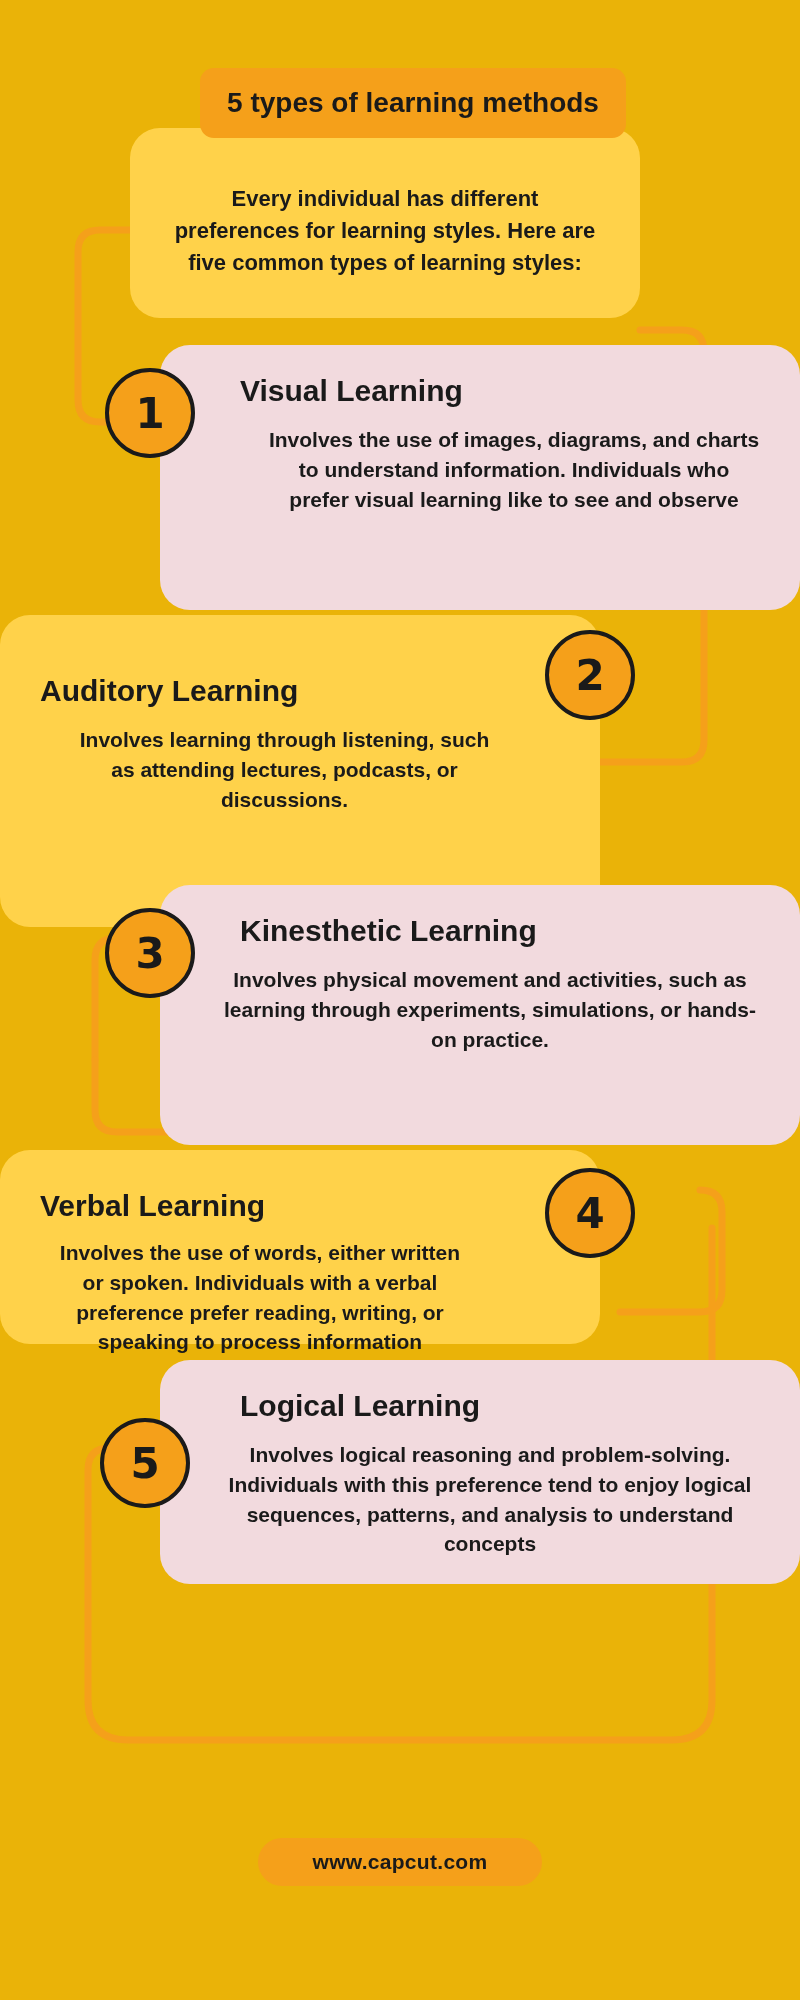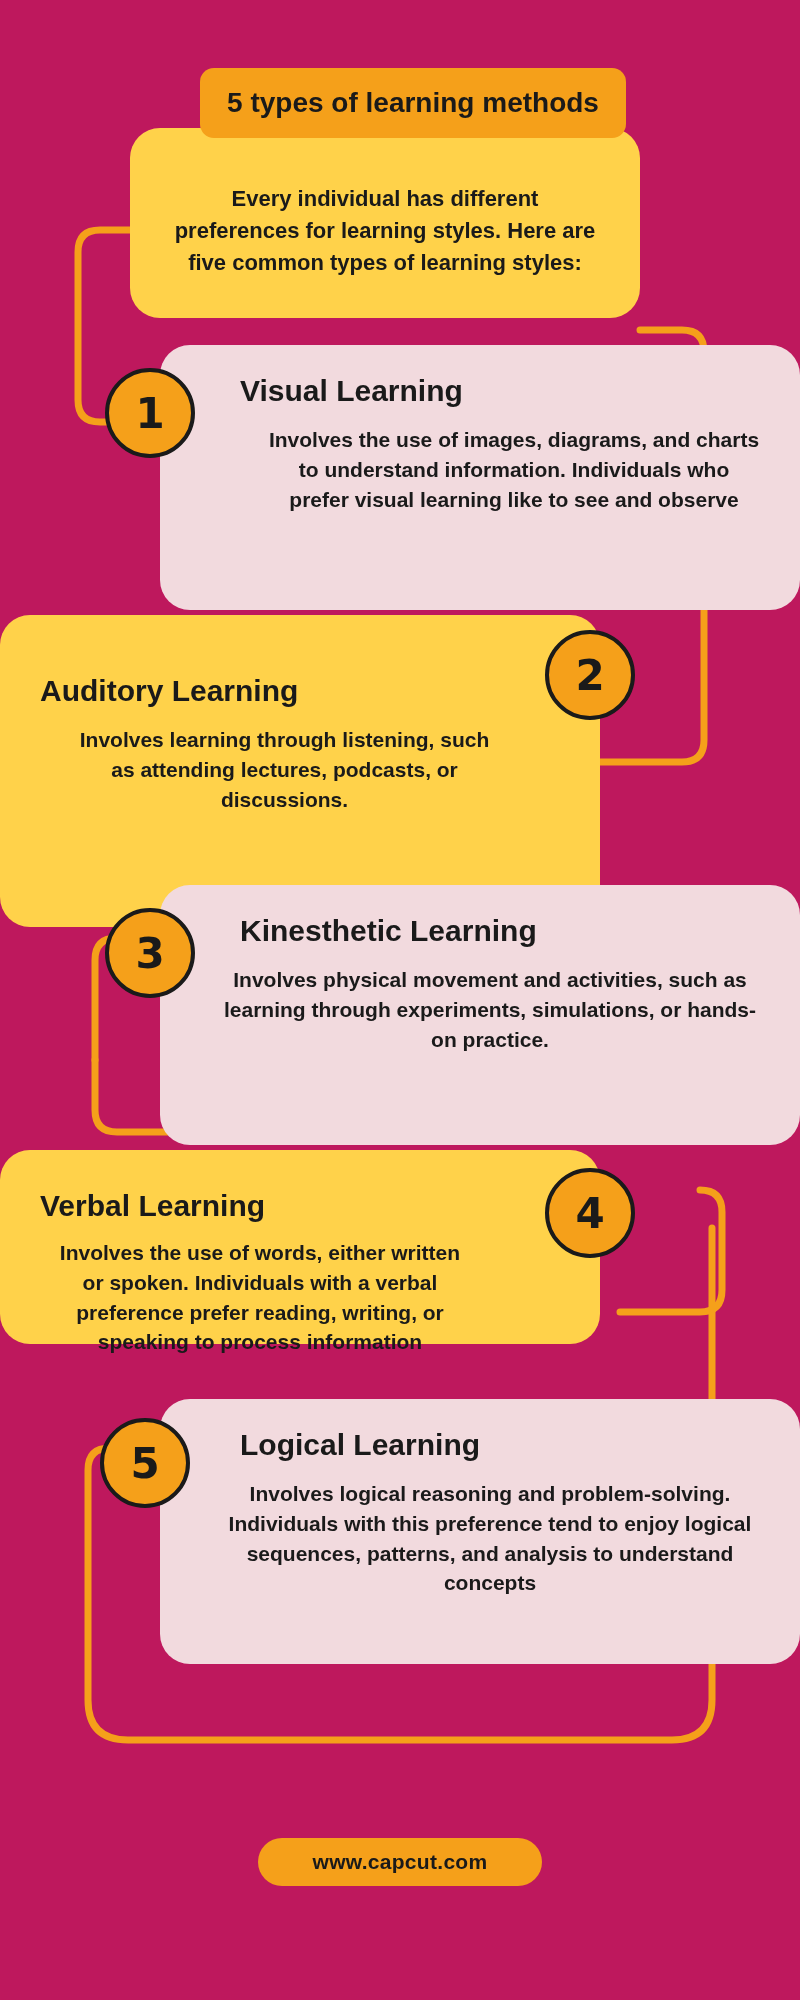--- a/index.html
+++ b/index.html
@@ -11,21 +11,21 @@
     height: 2000px;
     background: #ffffff;
     font-family: "Liberation Sans", sans-serif;
     overflow: hidden;
   }
 
   .page {
     position: relative;
     width: 800px;
     height: 2000px;
-    background: #be185d;
+    background: #eab308;
     overflow: hidden;
   }
 
   
   .ribbon {
     position: absolute;
     left: 0;
     top: 0;
     width: 800px;
     height: 2000px;
@@ -194,21 +194,21 @@
   </div>
 
   <div class="card card-yellow sec-card" style="left:0px; top:1150px; width:600px; height:194px;">
     <div class="sec-heading" style="left:40px; right:90px; top:38px;">Verbal Learning</div>
     <div class="sec-body" style="left:50px; right:130px; top:88px;">Involves the use of words, either written or spoken. Individuals with a verbal preference prefer reading, writing, or speaking to process information</div>
   </div>
   <div class="bubble" style="left:545px; top:1168px;">
     <span>4</span>
   </div>
 
-  <div class="card card-pink sec-card" style="left:160px; top:1399px; width:640px; height:265px;">
+  <div class="card card-pink sec-card" style="left:160px; top:1360px; width:640px; height:224px;">
     <div class="sec-heading" style="left:80px; right:40px; top:28px;">Logical Learning</div>
     <div class="sec-body" style="left:60px; right:40px; top:80px;">Involves logical reasoning and problem-solving. Individuals with this preference tend to enjoy logical sequences, patterns, and analysis to understand concepts</div>
   </div>
   <div class="bubble" style="left:100px; top:1418px;">
     <span>5</span>
   </div>
 
   <div class="footer-pill">
     <span>www.capcut.com</span>
   </div>

